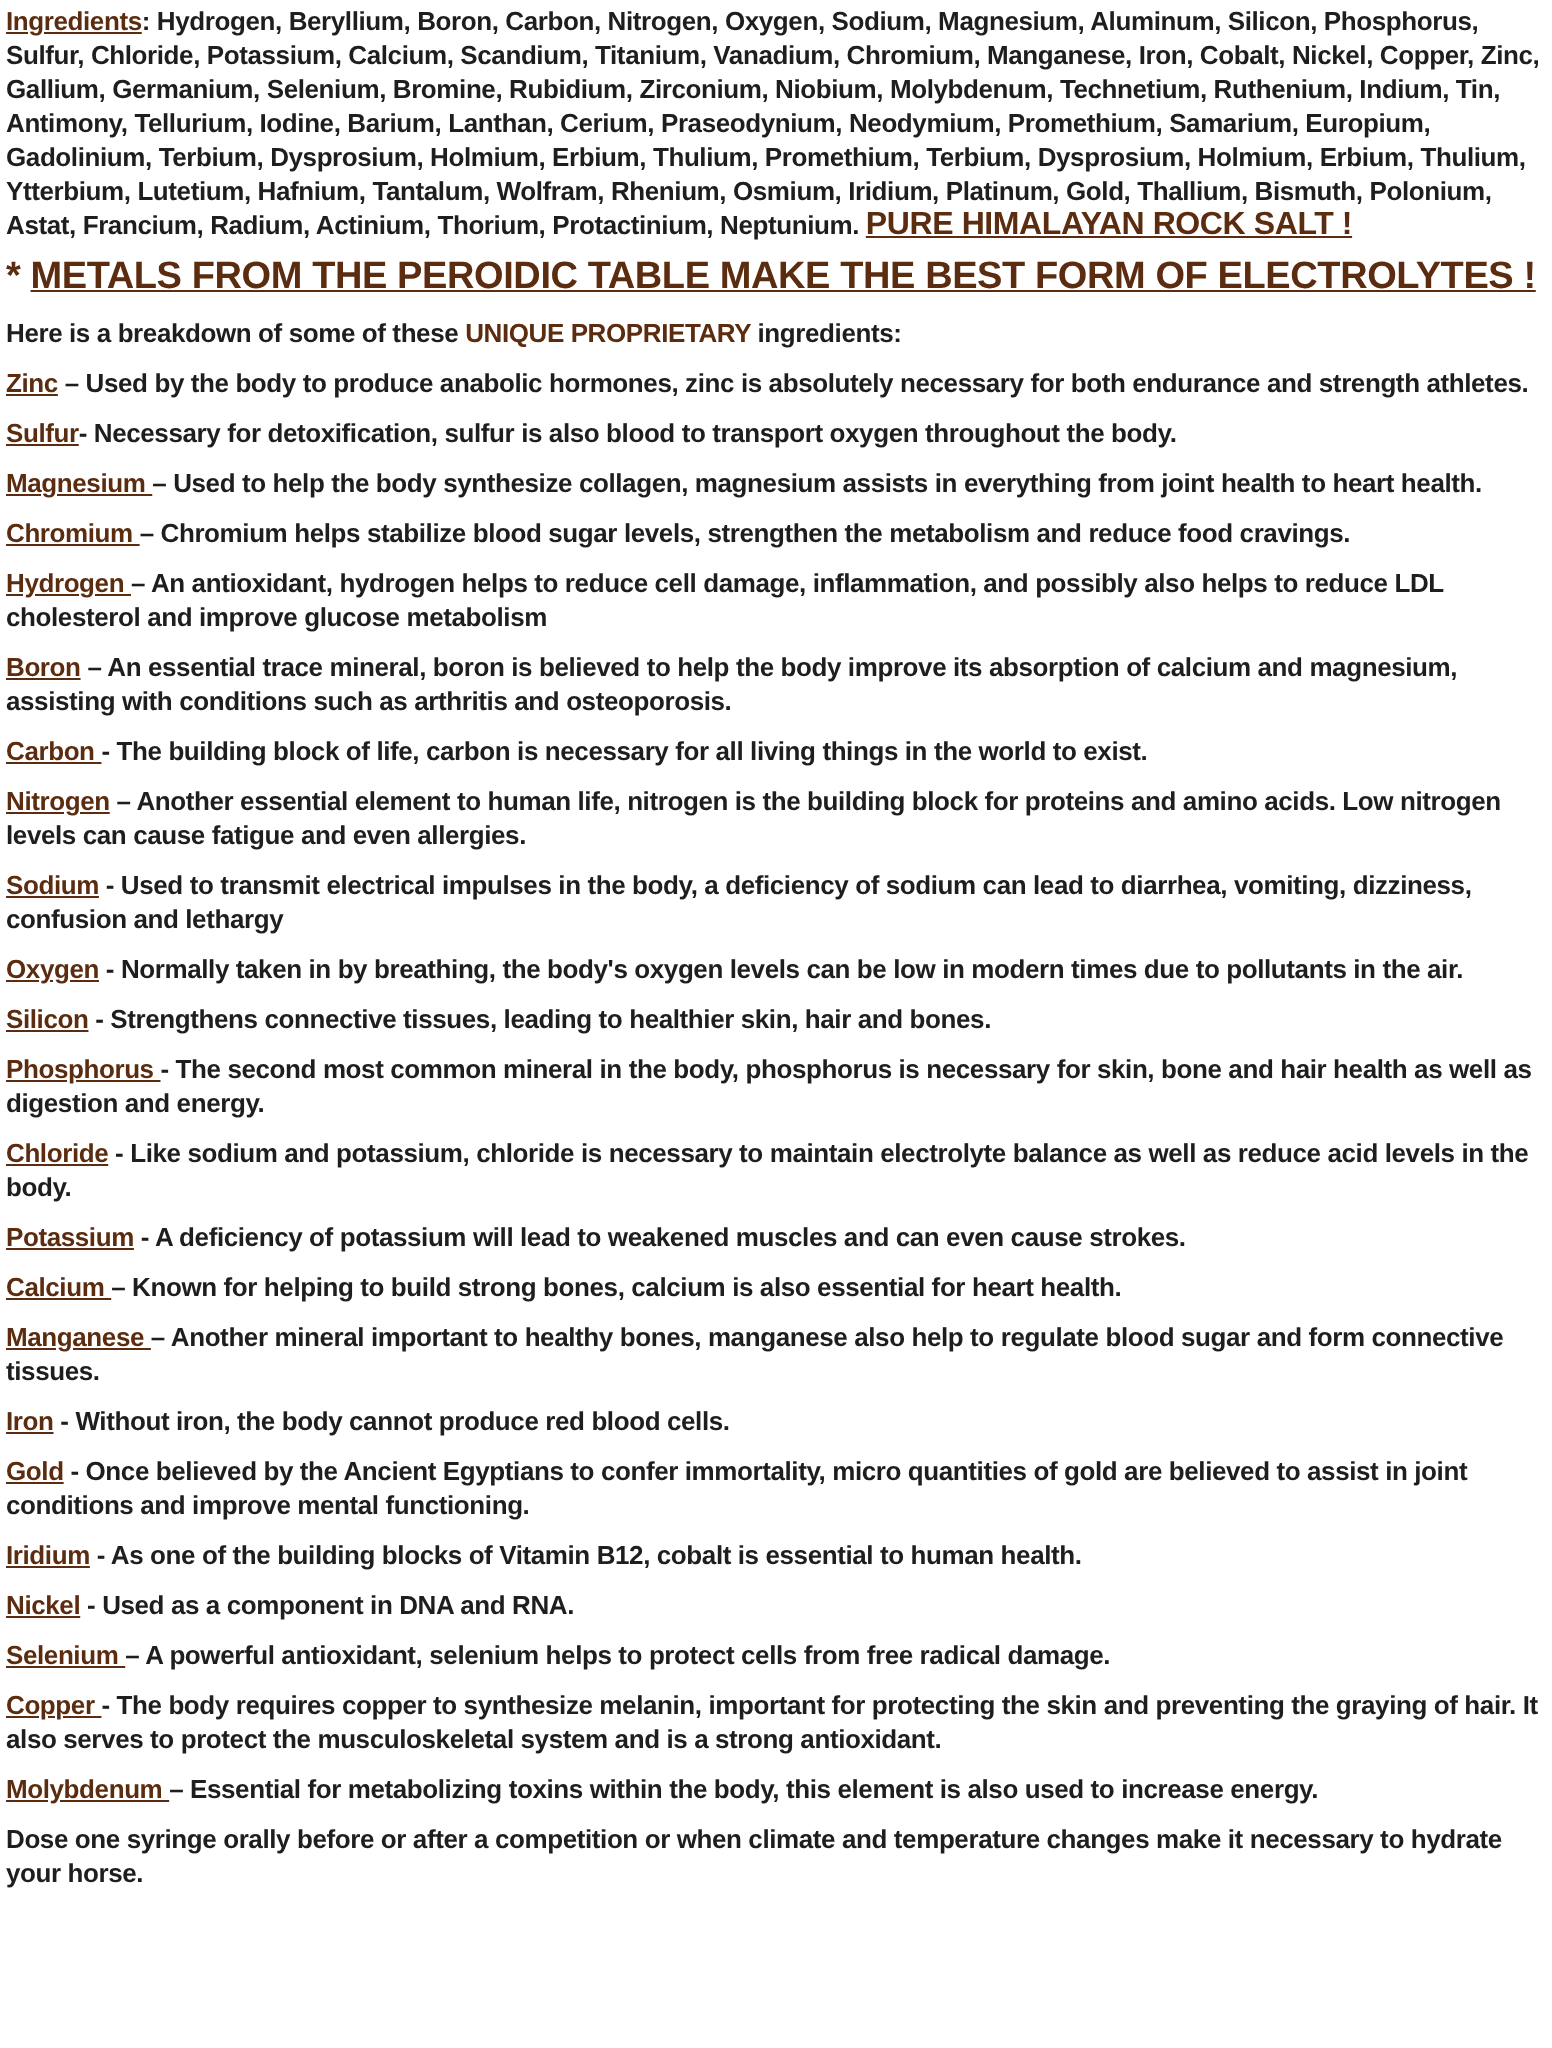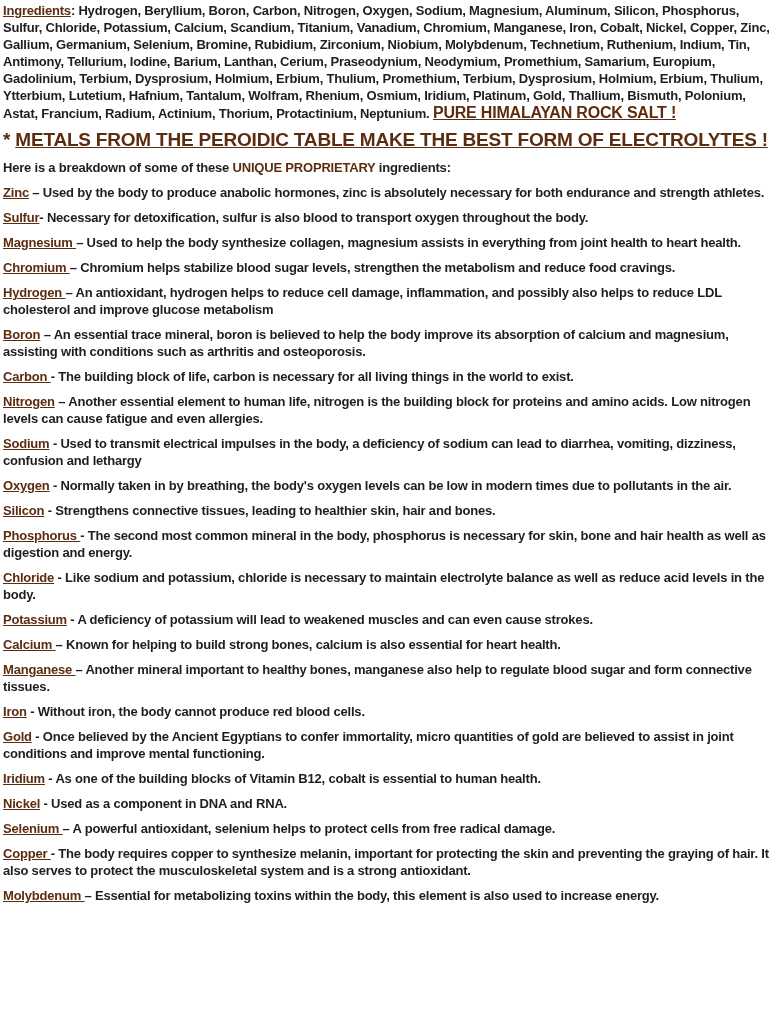--- a/index.html
+++ b/index.html
@@ -94,14 +94,15 @@
 
       <p class="entry"><span class="term">Nickel</span><span class="sep"> - </span><span class="desc">Used as a component in DNA and RNA.</span></p>
 
       <p class="entry"><span class="term">Selenium </span><span class="sep">– </span><span class="desc">A powerful antioxidant, selenium helps to protect cells from free radical damage.</span></p>
 
       <p class="entry"><span class="term">Copper </span><span class="sep">- </span><span class="desc">The body requires copper to synthesize melanin, important for protecting the skin and preventing the graying of hair. It also serves to protect the musculoskeletal system and is a strong antioxidant.</span></p>
 
       <p class="entry"><span class="term">Molybdenum </span><span class="sep">– </span><span class="desc">Essential for metabolizing toxins within the body, this element is also used to increase energy.</span></p>
     </section>
 
+  <p>Dose one syringe orally before or after a competition or when climate and temperature changes make it necessary to hydrate your horse.</p>
 
 </main>
 
 </body></html>

